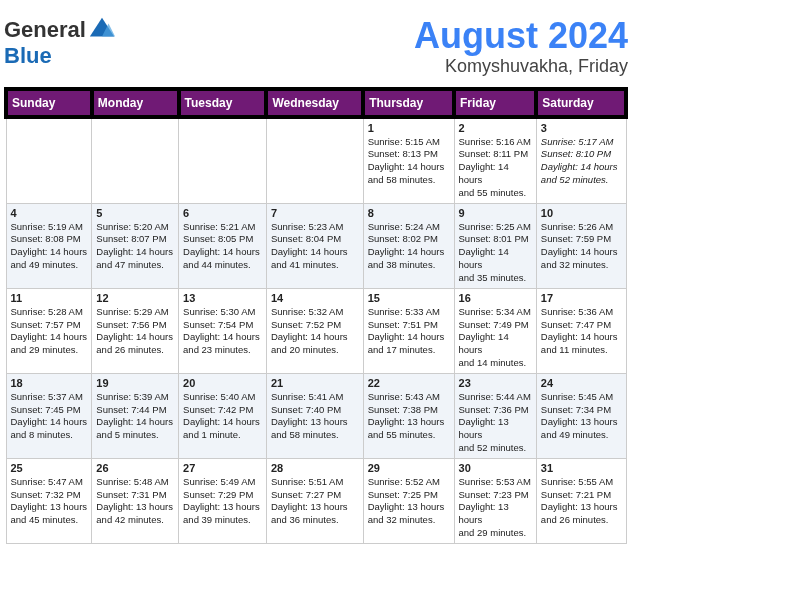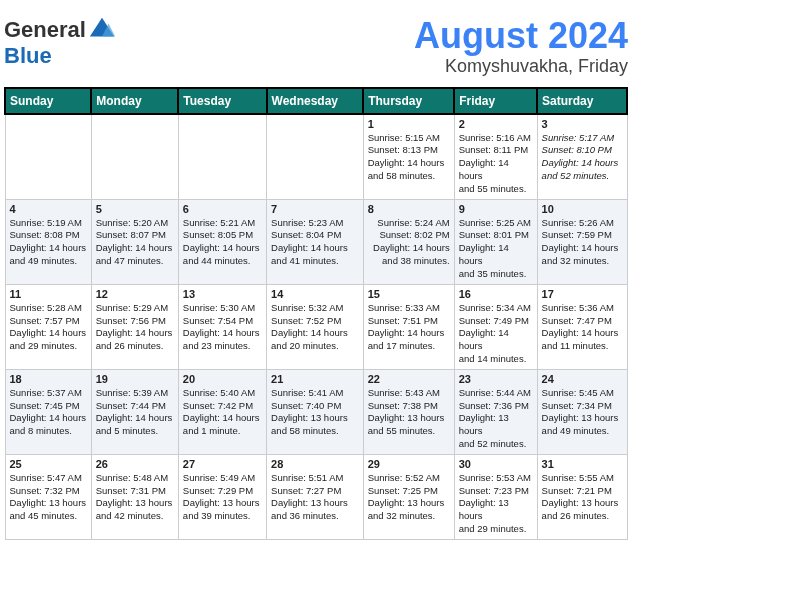--- a/index.html
+++ b/index.html
@@ -48,27 +48,27 @@
     .title-block h2 {
       font-size: 18px;
       color: #444;
       font-weight: normal;
     }
     table {
       width: 100%;
       border-collapse: collapse;
     }
     thead tr th {
-      background-color: #0f766e;
+      background-color: #701a75;
       color: #fff;
       font-size: 12px;
       font-weight: bold;
       padding: 5px 4px;
       text-align: left;
-      border: 2px solid #000000;
+      border: 4px solid #000000;
     }
     tbody tr td {
       border: 1px solid #ccc;
       vertical-align: top;
       padding: 3px 4px;
       font-size: 10px;
       color: #222;
       width: 113px;
       min-height: 80px;
     }
@@ -176,21 +176,21 @@
           </td>
           <td>
             <span class="day-num">7</span>
             <div class="cell-content" style="white-space: pre-line;">Sunrise: 5:23 AM
 Sunset: 8:04 PM
 Daylight: 14 hours
 and 41 minutes.</div>
           </td>
           <td>
             <span class="day-num">8</span>
-            <div class="cell-content" style="white-space: pre-line; text-align: right;">Sunrise: 5:24 AM
+            <div class="cell-content" style="white-space: pre-line;">Sunrise: 5:24 AM
 Sunset: 8:02 PM
 Daylight: 14 hours
 and 38 minutes.</div>
           </td>
           <td>
             <span class="day-num">9</span>
             <div class="cell-content" style="white-space: pre-line;">Sunrise: 5:25 AM
 Sunset: 8:01 PM
 Daylight: 14 hours
 and 35 minutes.</div>

